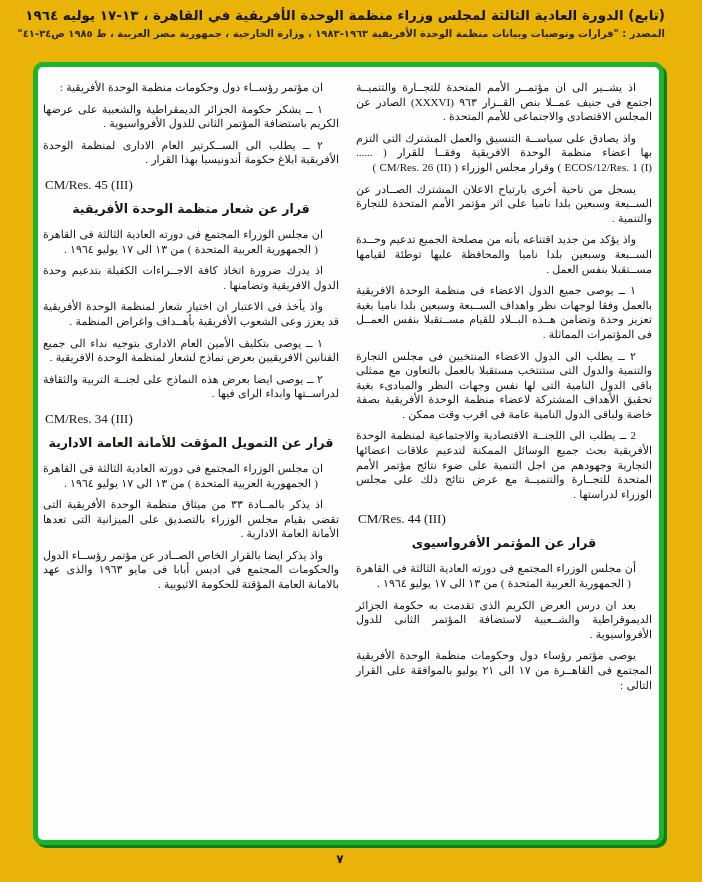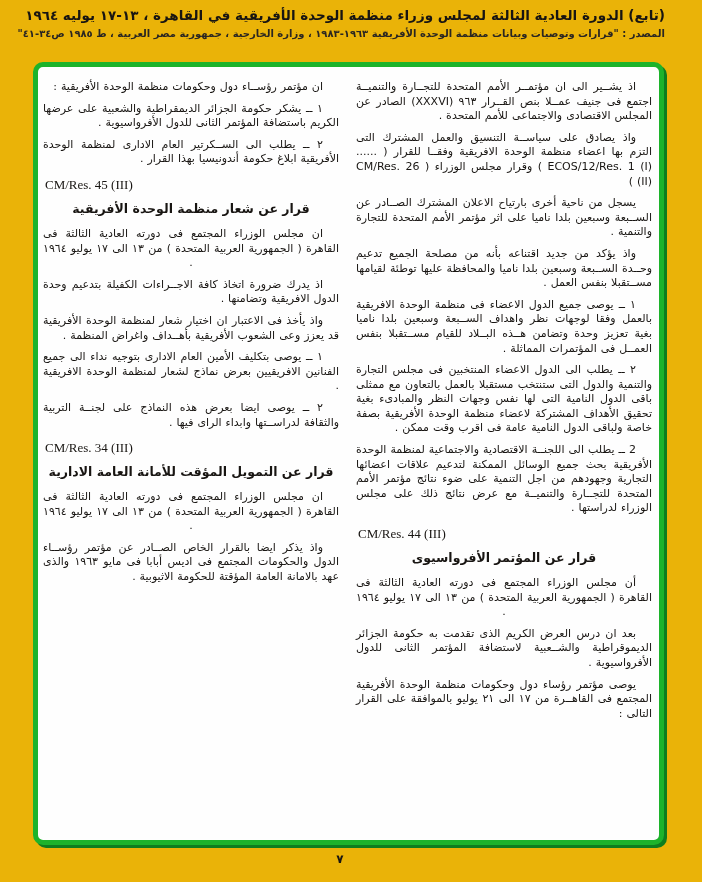--- a/index.html
+++ b/index.html
@@ -66,20 +66,21 @@
     direction: rtl;
   }
   
   .para {
     font-size: 11px;
     line-height: 14.6px;
     text-align: justify;
     text-indent: 16px;
     margin: 0 0 7px 0;
     word-spacing: 0.5px;
+    font-family: Liberation Serif, serif;
   }
   .para.center-last { text-align-last: center; }
   .ref {
     direction: ltr;
     text-align: left;
     font-family: "Liberation Serif", "DejaVu Serif", serif;
     font-size: 13px;
     margin: 10px 0 6px 0;
     padding-left: 2px;
   }
@@ -135,20 +136,21 @@
         <div class="ref">CM/Res. 45 (III)</div>
         <div class="res-heading">قرار عن شعار منظمة الوحدة الأفريقية</div>
         <p class="para center-last">ان مجلس الوزراء المجتمع فى دورته العادية الثالثة فى القاهرة ( الجمهورية العربية المتحدة ) من ١٣ الى ١٧ يوليو ١٩٦٤ .</p>
         <p class="para">اذ يدرك ضرورة اتخاذ كافة الاجــراءات الكفيلة بتدعيم وحدة الدول الافريقية وتضامنها .</p>
         <p class="para">واذ يأخذ فى الاعتبار ان اختيار شعار لمنظمة الوحدة الأفريقية قد يعزز وعى الشعوب الأفريقية بأهــداف واغراض المنظمة .</p>
         <p class="para">١ ــ يوصى بتكليف الأمين العام الادارى بتوجيه نداء الى جميع الفنانين الافريقيين بعرض نماذج لشعار لمنظمة الوحدة الافريقية .</p>
         <p class="para">٢ ــ يوصى ايضا بعرض هذه النماذج على لجنــة التربية والثقافة لدراســتها وابداء الراى فيها .</p>
         <div class="ref">CM/Res. 34 (III)</div>
         <div class="res-heading">قرار عن التمويل المؤقت للأمانة العامة الادارية</div>
         <p class="para center-last">ان مجلس الوزراء المجتمع فى دورته العادية الثالثة فى القاهرة ( الجمهورية العربية المتحدة ) من ١٣ الى ١٧ يوليو ١٩٦٤ .</p>
+        <p class="para">اذ يذكر بالمــادة ٣٣ من ميثاق منظمة الوحدة الأفريقية التى تقضى بقيام مجلس الوزراء بالتصديق على الميزانية التى تعدها الأمانة العامة الادارية .</p>
         <p class="para">واذ يذكر ايضا بالقرار الخاص الصــادر عن مؤتمر رؤســاء الدول والحكومات المجتمع فى اديس أبابا فى مايو ١٩٦٣ والذى عهد بالامانة العامة المؤقتة للحكومة الاثيوبية .</p>
       </div>
 
     </div>
   </div>
 
   <div id="page-number">٧</div>
 
 </div>
 

